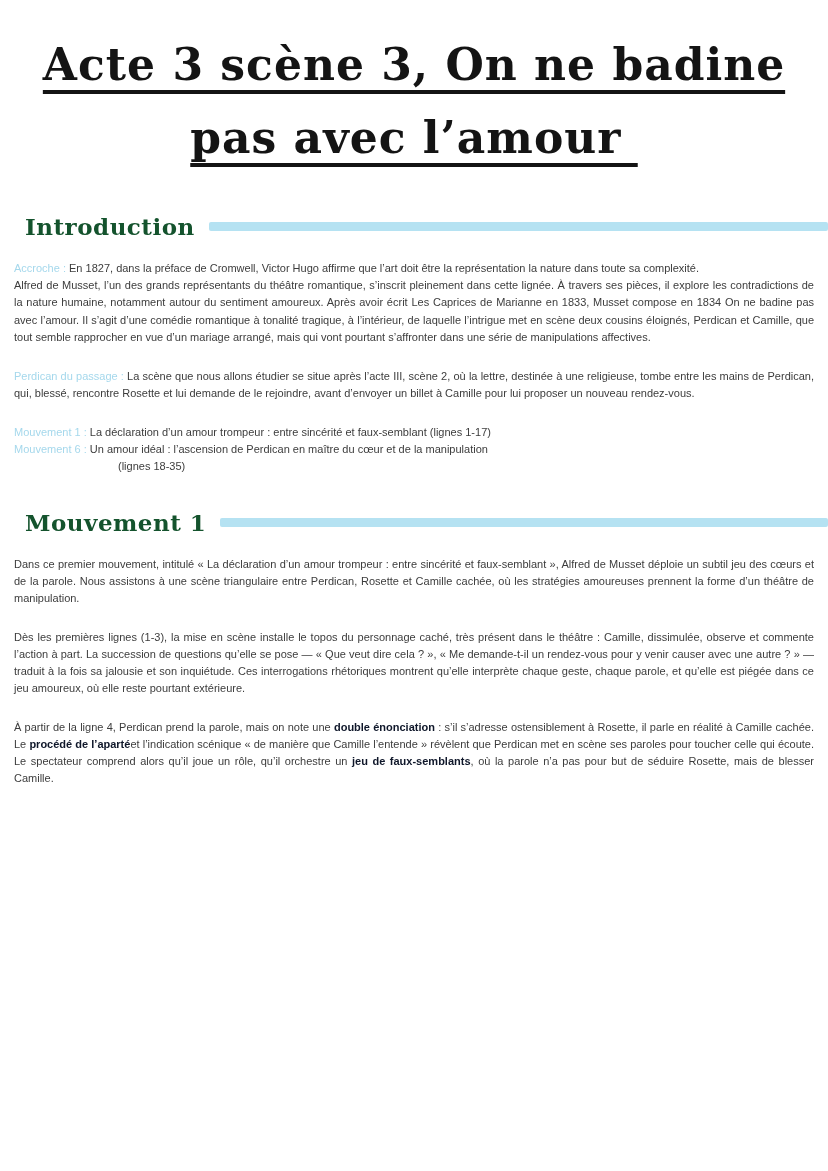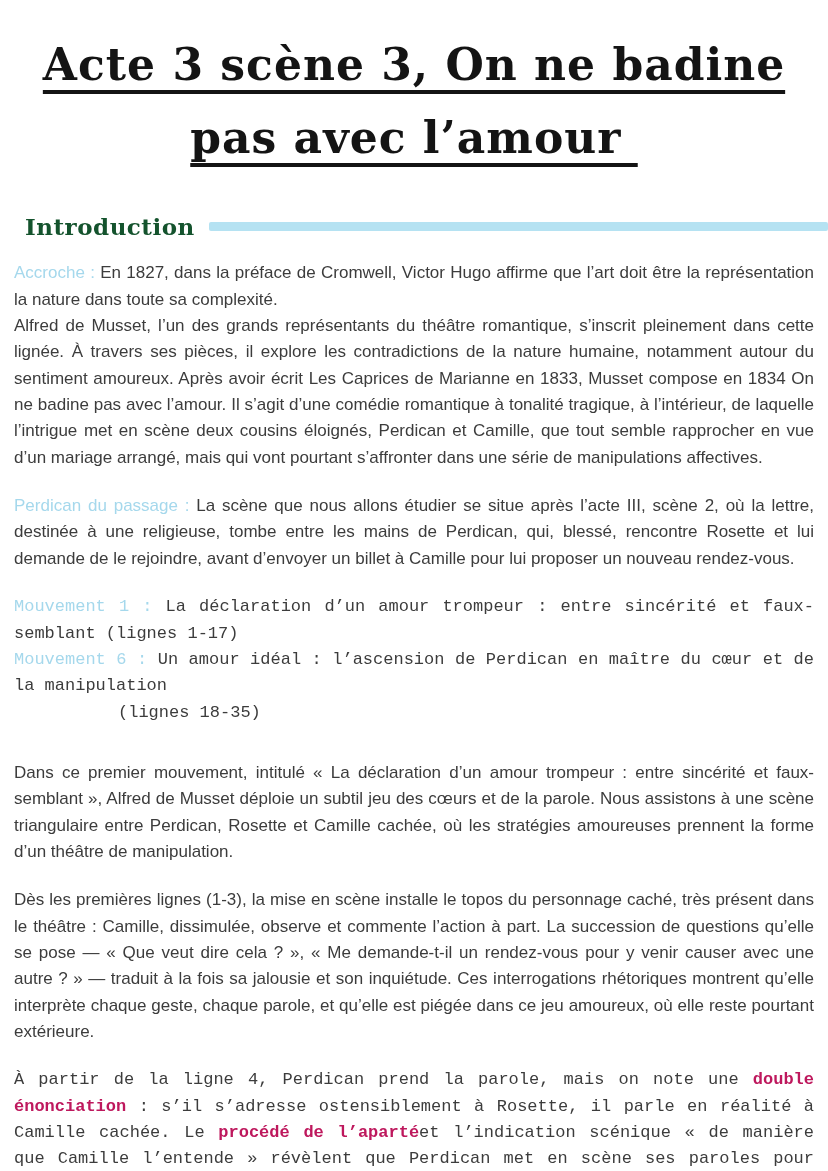--- a/index.html
+++ b/index.html
@@ -49,27 +49,27 @@
   .heading-bar {
     flex: 1;
     height: 9px;
     margin-left: 14px;
     background: var(--bar, #b5e2f2);
     border-radius: 2px;
   }
   .section-body {
     padding: 0 14px;
     text-align: justify;
-    font-size: 17px;
+    font-size: 11px;
     line-height: 1.55;
   }
   .para { margin-bottom: 22px; }
-  .para:last-child { margin-bottom: 0; font-family: Liberation Mono, monospace; }
+  .para:last-child { margin-bottom: 0; }
   .run-label { color: var(--accent, #a9d9ee); }
-  .run-bold { font-weight: bold; color: #be185d; }
+  .run-bold { font-weight: bold; color: #0f172a; }
   .run-indent { margin-left: 104px; }
   .bottom-bar {
     position: absolute;
     left: 0; right: 0; bottom: 0;
     height: 6px;
     background: var(--bar, #b5e2f2);
   }
 </style>
 </head>
 <body>
@@ -87,20 +87,24 @@
       <span class="heading-bar"></span>
     </div>
     <div class="section-body">
         <p class="para"><span class="run-label">Accroche : </span><span>En 1827, dans la préface de Cromwell, Victor Hugo affirme que l’art doit être la représentation la nature dans toute sa complexité.</span><br><span> Alfred de Musset, l’un des grands représentants du théâtre romantique, s’inscrit pleinement dans cette lignée. À travers ses pièces, il explore les contradictions de la nature humaine, notamment autour du sentiment amoureux. Après avoir écrit Les Caprices de Marianne en 1833, Musset compose en 1834 On ne badine pas avec l’amour. Il s’agit d’une comédie romantique à tonalité tragique, à l’intérieur, de laquelle l’intrigue met en scène deux cousins éloignés, Perdican et Camille, que tout semble rapprocher en vue d’un mariage arrangé, mais qui vont pourtant s’affronter dans une série de manipulations affectives.</span></p>
         <p class="para"><span class="run-label">Perdican du passage : </span><span>La scène que nous allons étudier se situe après l’acte III, scène 2, où la lettre, destinée à une religieuse, tombe entre les mains de Perdican, qui, blessé, rencontre Rosette et lui demande de le rejoindre, avant d’envoyer un billet à Camille pour lui proposer un nouveau rendez-vous.</span></p>
         <p class="para"><span class="run-label">Mouvement 1 : </span><span>La déclaration d’un amour trompeur : entre sincérité et faux-semblant (lignes 1-17)</span><br><span class="run-label">Mouvement 6 : </span><span>Un amour idéal : l’ascension de Perdican en maître du cœur et de la manipulation</span><br><span class="run-indent">(lignes 18-35)</span></p>
       </div>
   </section>
 
   <section class="section-m1">
+    <div class="section-heading">
+      <span class="heading-text">Mouvement 1</span>
+      <span class="heading-bar"></span>
+    </div>
     <div class="section-body">
         <p class="para"><span>Dans ce premier mouvement, intitulé « La déclaration d’un amour trompeur : entre sincérité et faux-semblant », Alfred de Musset déploie un subtil jeu des cœurs et de la parole. Nous assistons à une scène triangulaire entre Perdican, Rosette et Camille cachée, où les stratégies amoureuses prennent la forme d’un théâtre de manipulation.</span></p>
         <p class="para"><span>Dès les premières lignes (1-3), la mise en scène installe le topos du personnage caché, très présent dans le théâtre : Camille, dissimulée, observe et commente l’action à part. La succession de questions qu’elle se pose — « Que veut dire cela ? », « Me demande-t-il un rendez-vous pour y venir causer avec une autre ? » — traduit à la fois sa jalousie et son inquiétude. Ces interrogations rhétoriques montrent qu’elle interprète chaque geste, chaque parole, et qu’elle est piégée dans ce jeu amoureux, où elle reste pourtant extérieure.</span></p>
         <p class="para"><span>À partir de la ligne 4, Perdican prend la parole, mais on note une </span><span class="run-bold">double énonciation</span><span> : s’il s’adresse ostensiblement à Rosette, il parle en réalité à Camille cachée. Le </span><span class="run-bold">procédé de l’aparté</span><span>et l’indication scénique « de manière que Camille l’entende » révèlent que Perdican met en scène ses paroles pour toucher celle qui écoute. Le spectateur comprend alors qu’il joue un rôle, qu’il orchestre un </span><span class="run-bold">jeu de faux-semblants</span><span>, où la parole n’a pas pour but de séduire Rosette, mais de blesser Camille.</span></p>
       </div>
   </section>
 
   <div class="bottom-bar"></div>
 
 </div>

